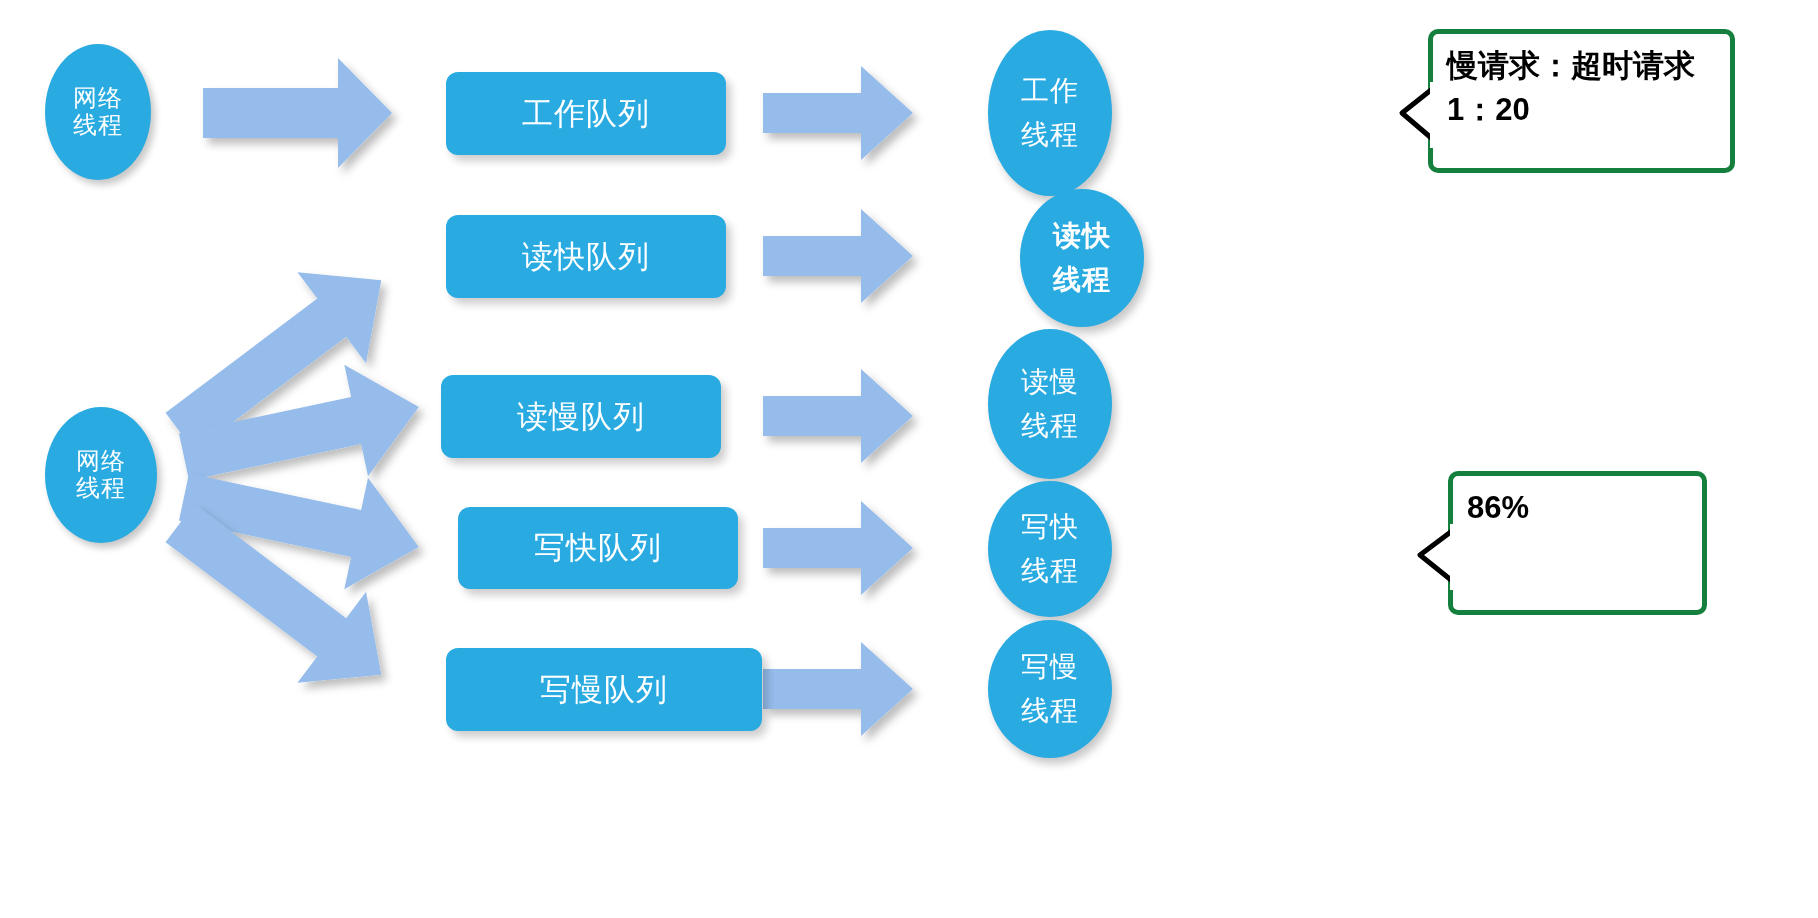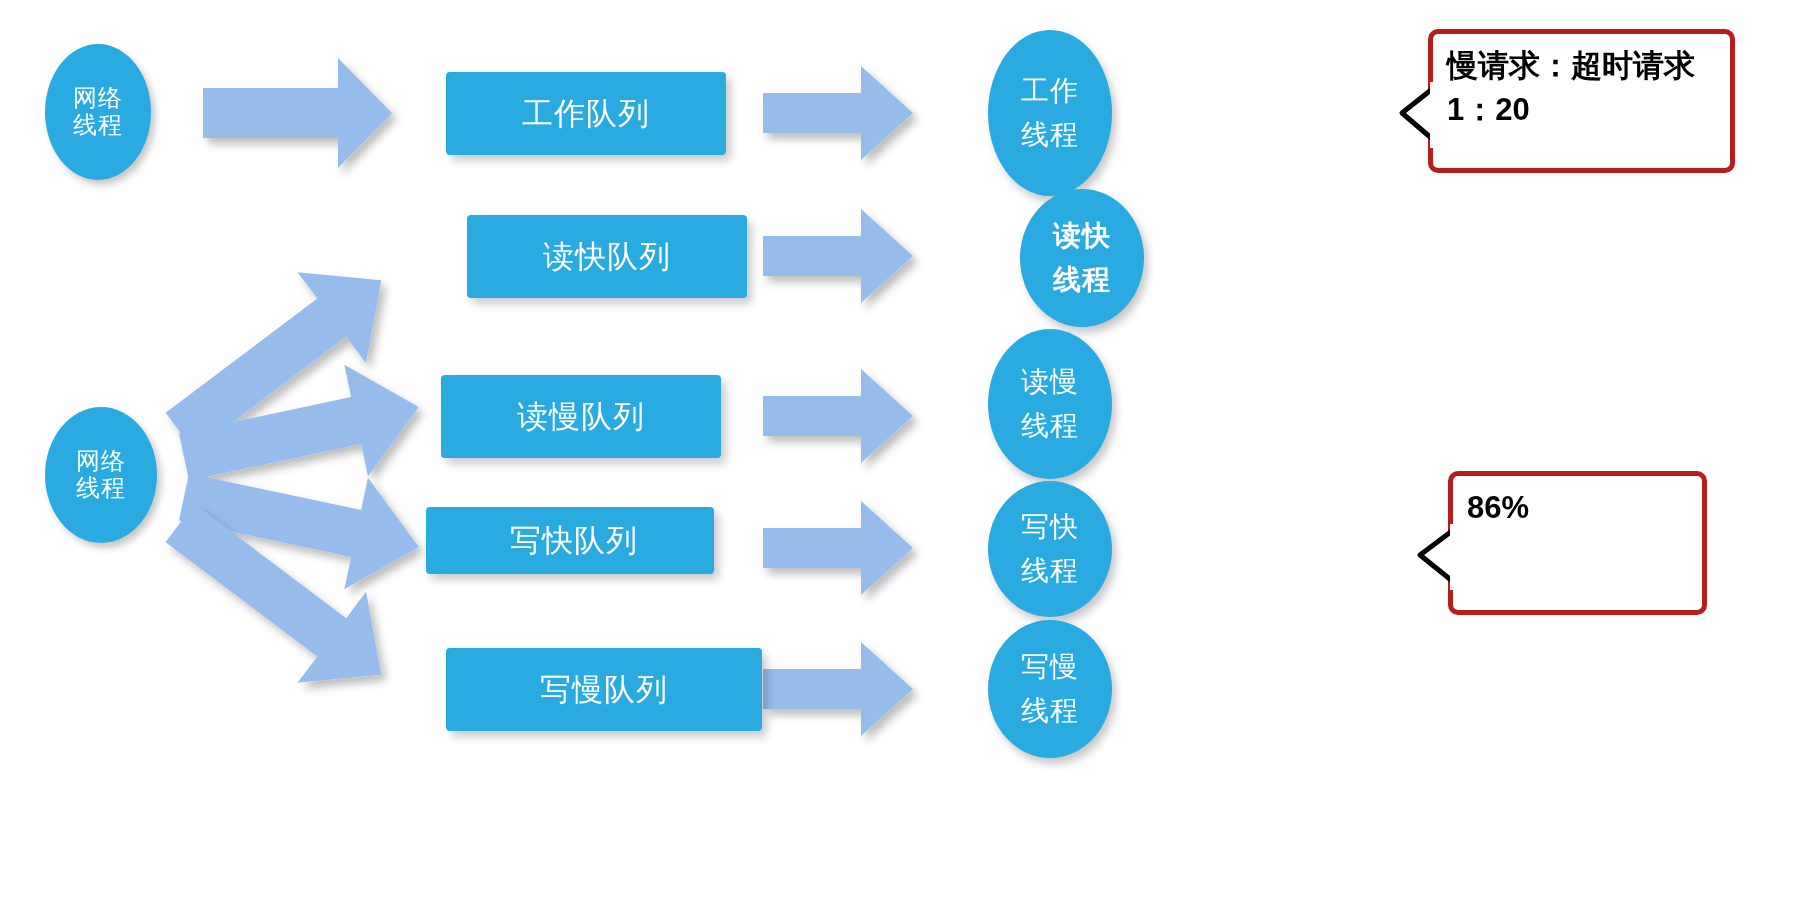--- a/index.html
+++ b/index.html
@@ -22,21 +22,21 @@
     letter-spacing:1px;
     box-shadow:4px 5px 7px rgba(0,0,0,0.22);
     text-align:center;
   }
   .src-ellipse span{display:block;}
 
   
   .queue-box{
     position:absolute;
     background:#29ABE2;
-    border-radius:4px;
+    border-radius:12px;
     color:#ffffff;
     display:flex;align-items:center;justify-content:center;
     font-size:31px;
     letter-spacing:1px;
     box-shadow:5px 6px 8px rgba(0,0,0,0.20);
   }
 
   
   .thread-circle{
     position:absolute;
@@ -55,21 +55,21 @@
   .thread-circle span{display:block;}
   .thread-circle.bold{font-weight:bold;}
 
   
   #arrow-layer{position:absolute;left:0;top:0;width:1818px;height:918px;pointer-events:none;}
 
   
   .callout{
     position:absolute;
     background:#ffffff;
-    border:5px solid #b91c1c;
+    border:5px solid #15803d;
     border-radius:10px;
     box-sizing:border-box;
     color:#000000;
     font-weight:bold;
     font-size:31px;
     line-height:1.42;
     padding:10px 6px 10px 14px;
     letter-spacing:0px;
   }
   .callout .line{display:block;white-space:nowrap;}
@@ -127,27 +127,27 @@
   </div>
 
   <div class="src-ellipse" style="left:45px;top:407px;width:112px;height:136px;">
     <span>网络</span>
     <span>线程</span>
   </div>
 
   <div class="queue-box" style="left:446px;top:72px;width:280px;height:83px;">
     <span>工作队列</span>
   </div>
-  <div class="queue-box" style="left:446px;top:215px;width:280px;height:83px;margin-left:21px;">
+  <div class="queue-box" style="left:446px;top:215px;width:280px;height:83px;">
     <span>读快队列</span>
   </div>
   <div class="queue-box" style="left:441px;top:375px;width:280px;height:83px;">
     <span>读慢队列</span>
   </div>
-  <div class="queue-box" style="left:426px;top:507px;width:280px;height:67px;padding-left:8px;">
+  <div class="queue-box" style="left:458px;top:507px;width:280px;height:82px;">
     <span>写快队列</span>
   </div>
   <div class="queue-box" style="left:446px;top:648px;width:316px;height:83px;">
     <span>写慢队列</span>
   </div>
 
   <div class="thread-circle" style="left:988px;top:30px;width:124px;height:166px;">
     <span>工作</span>
     <span>线程</span>
   </div>

